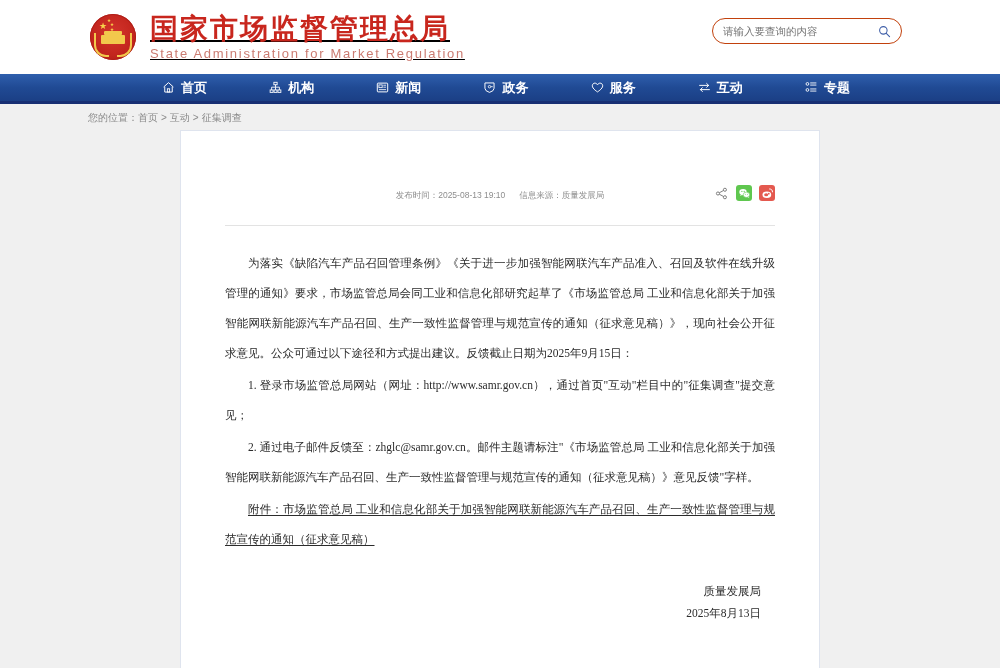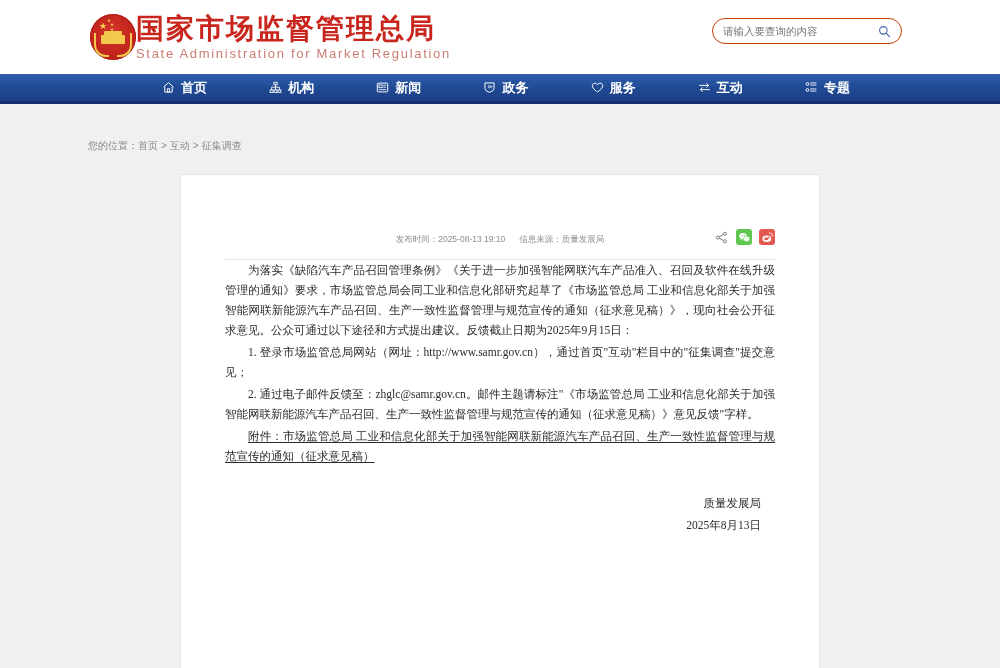--- a/index.html
+++ b/index.html
@@ -84,20 +84,22 @@
   .emblem .wheat-l { left: 4px; }
   .emblem .wheat-r {
     right: 4px;
     border: 2px solid #f2c94c;
     border-top: none;
     border-left: none;
     border-bottom-left-radius: 0;
     border-bottom-right-radius: 12px;
   }
   .brand-text {
+    margin-left: 14px;
+    text-decoration: underline;
   }
   .brand-cn {
     font-size: 28px;
     font-weight: bold;
     color: #c8261d;
     letter-spacing: 2px;
     line-height: 32px;
     white-space: nowrap;
   }
   .brand-en {
@@ -163,22 +165,22 @@
     font-size: 13px;
     font-weight: bold;
     cursor: pointer;
     white-space: nowrap;
   }
   .nav-item svg { display: block; }
 
   
   .breadcrumb-wrap {
     width: 840px;
-    margin: 16px auto;
-    padding: 19px 0 5px 8px;
+    margin: 0 auto;
+    padding: 7px 0 5px 8px;
     box-sizing: border-box;
   }
   .breadcrumb {
     font-size: 10px;
     color: #8a8a8a;
     white-space: nowrap;
   }
   .breadcrumb a {
     color: #8a8a8a;
     text-decoration: none;
@@ -201,21 +203,21 @@
     line-height: 38px;
     color: #1a1a1a;
     text-align: center;
     font-weight: normal;
     margin: 10px 0 0 0;
     letter-spacing: 0.5px;
   }
   .meta-row {
     margin-top: 24px;
     border-bottom: 1px solid #e3e3e3;
-    padding-bottom: 8px;
+    padding-bottom: 18px;
     display: flex;
     align-items: center;
     justify-content: center;
     position: relative;
     height: 22px;
   }
   .meta-text {
     font-size: 8.5px;
     color: #8e8e8e;
     display: flex;
@@ -238,23 +240,24 @@
     align-items: center;
     justify-content: center;
     cursor: pointer;
   }
   .share-net { background: transparent; }
   .share-wechat { background: #5fc74f; }
   .share-weibo { background: #e4594f; }
 
   
   .doc-body {
+    margin-top: 22px;
     font-family: "Liberation Serif", "DejaVu Serif", serif;
     font-size: 11.5px;
-    line-height: 20px;
+    line-height: 30px;
     color: #2b2b2b;
     text-align: justify;
   }
   .doc-body p {
     margin: 0 0 2px 0;
     text-indent: 2em;
   }
   .para-gap { margin-bottom: 14px; }
   .attach-line {
     text-decoration: underline;

